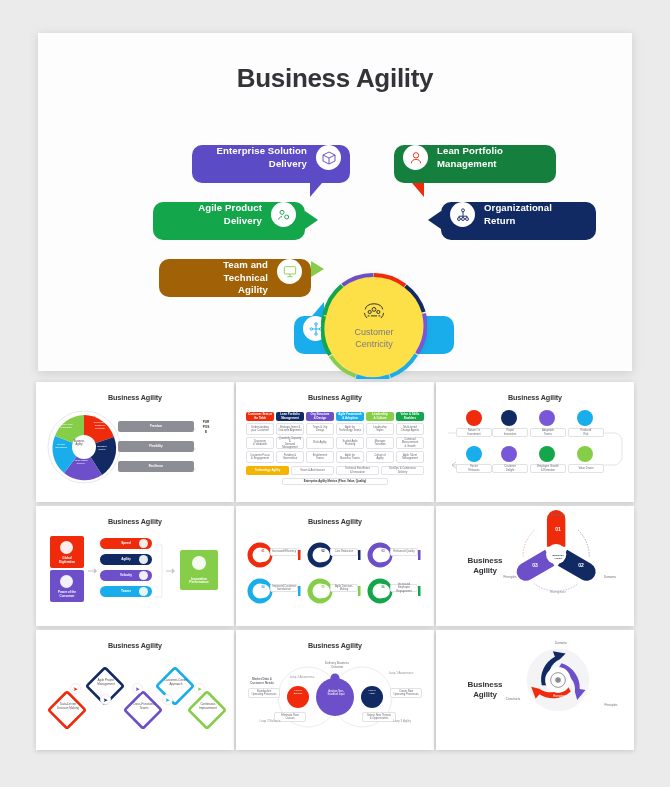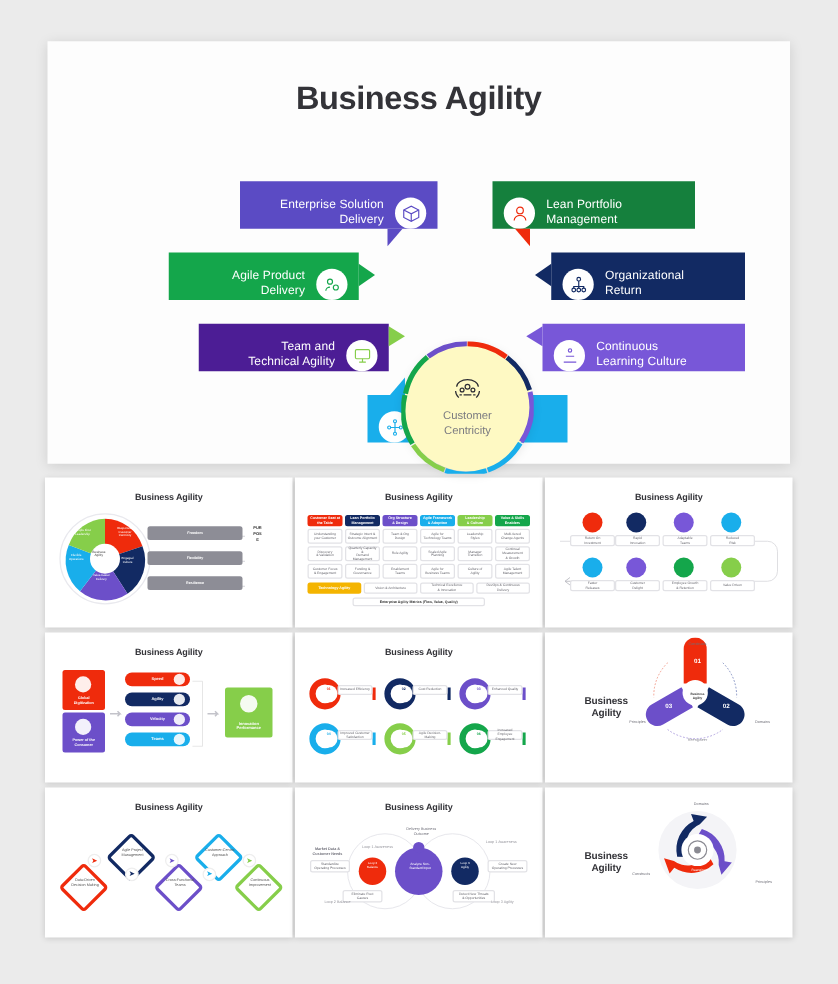--- a/index.html
+++ b/index.html
@@ -24,26 +24,26 @@
     font-weight: bold;
     color: #333338;
     letter-spacing: -0.3px;
     padding-top: 30px;
   }
   .diagram { position: relative; width: 594px; height: 250px; }
 
   
   .pill {
     position: absolute;
-    border-radius: 0;
+    border-radius: 10px;
     display: flex;
-    align-items: flex-end;
+    align-items: flex-start;
     color: #fff;
     font-size: 9.6px;
-    font-weight: normal;
+    font-weight: bold;
     line-height: 1.32;
     letter-spacing: 0.1px;
   }
   .pill .ptxt { white-space: pre-line; }
   .pill .badge {
     width: 25px; height: 25px; border-radius: 50%;
     background: #fff; flex: 0 0 25px;
     display: flex; align-items: center; justify-content: center;
   }
   .pill .badge svg { width: 16px; height: 16px; display:block; }
@@ -52,21 +52,21 @@
   .pill.left { justify-content: flex-end; padding: 0 9px 0 12px; gap: 9px; text-align: right; }
   
   .pill.right { justify-content: flex-start; padding: 0 12px 0 9px; gap: 9px; text-align: left; }
 
   .tailbox { position:absolute; width:0; height:0; }
   .center-circle {
     position: absolute;
     left: 285px; top: 181px;
     width: 102px; height: 102px;
     border-radius: 50%;
-    background: #fef9c3;
+    background: #fde047;
     box-shadow: 0 2px 9px rgba(0,0,0,0.13);
     display: flex; flex-direction: column;
     align-items: center; justify-content: center;
     z-index: 5;
   }
   .center-ring { position:absolute; left:283px; top:179px; width:106px; height:106px; z-index:6; pointer-events:none;}
   .center-icon { margin-bottom: 4px; }
   .center-icon svg { width: 26px; height: 22px; display:block; }
   .center-label {
     font-size: 9px; color: #7a7a80; text-align:center; line-height:1.28;
@@ -153,21 +153,21 @@
           <svg viewBox="0 0 24 24" fill="none" stroke="#ef2b0c" stroke-width="1.4">
             <circle cx="12" cy="8" r="4"></circle>
               <path d="M5 20c0-3.3 3.1-6 7-6s7 2.7 7 6"></path>
           </svg>
         </span>
         <span class="ptxt">Lean Portfolio
 Management</span>
         <span class="tailbox" style="left:18px; bottom:-14px; border-right:12px solid #ef2b0c; border-bottom:14px solid transparent;"></span>
       </div>
 
-      <div class="pill left" style="left:97px; top:108px; width:152px; height:38px; background:#14a64b;">
+      <div class="pill left" style="left:115px; top:108px; width:152px; height:38px; background:#14a64b;">
         <span class="ptxt">Agile Product
 Delivery</span>
         <span class="badge">
           <svg viewBox="0 0 24 24" fill="none" stroke="#14a64b" stroke-width="1.4">
             <circle cx="9" cy="8" r="3"></circle>
               <circle cx="16" cy="15" r="3"></circle>
               <path d="M4 19c0-2.5 2.2-4.5 5-4.5"></path>
           </svg>
         </span>
         <span class="tailbox" style="right:-13px; top:9px; border-left:13px solid #14a64b; border-top:9px solid transparent; border-bottom:9px solid transparent;"></span>
@@ -181,44 +181,32 @@
               <circle cx="12" cy="18" r="2.2"></circle>
               <circle cx="18" cy="18" r="2.2"></circle>
             <path d="M12 7.2v4M6 15.8v-2h12v2M12 11.2v4.6"></path>
           </svg>
         </span>
         <span class="ptxt">Organizational
 Return</span>
         <span class="tailbox" style="left:-13px; top:9px; border-right:13px solid #122a63; border-top:9px solid transparent; border-bottom:9px solid transparent;"></span>
       </div>
 
-      <div class="pill left" style="left:121px; top:165px; width:152px; height:38px; background:#4c1d95;padding-left:35px;">
+      <div class="pill left" style="left:121px; top:165px; width:152px; height:38px; background:#a16207;padding-left:35px;">
         <span class="ptxt">Team and
 Technical Agility</span>
         <span class="badge">
           <svg viewBox="0 0 24 24" fill="none" stroke="#86ce4a" stroke-width="1.4">
             <rect x="3.5" y="4" width="17" height="11" rx="1.5"></rect>
               <path d="M8 19h8M12 15v4"></path>
           </svg>
         </span>
         <span class="tailbox" style="right:-13px; top:2px; border-left:13px solid #86ce4a; border-top:8px solid transparent; border-bottom:8px solid transparent;"></span>
       </div>
 
-      <div class="pill right" style="left:396px; top:165px; width:162px; height:38px; background:#7857d8;">
-        <span class="badge">
-          <svg viewBox="0 0 24 24" fill="none" stroke="#7857d8" stroke-width="1.4">
-            <circle cx="12" cy="5" r="2"></circle>
-              <path d="M7 12h10M4.5 19h15"></path>
-              <circle cx="8.5" cy="12" r="0"></circle>
-          </svg>
-        </span>
-        <span class="ptxt">Continuous
-Learning Culture</span>
-        <span class="tailbox" style="left:-13px; top:2px; border-right:13px solid #7857d8; border-top:8px solid transparent; border-bottom:8px solid transparent;"></span>
-      </div>
 
       <div class="pill right" style="left:256px; top:222px; width:160px; height:38px; background:#19aeeb;">
         <span class="badge">
           <svg viewBox="0 0 24 24" fill="none" stroke="#19aeeb" stroke-width="1.4">
             <circle cx="12" cy="4.5" r="1.8"></circle>
               <circle cx="5" cy="12" r="1.8"></circle>
               <circle cx="19" cy="12" r="1.8"></circle>
               <circle cx="12" cy="19.5" r="1.8"></circle>
             <path d="M12 6.3v11.4M6.8 12h10.4"></path>
           </svg>

